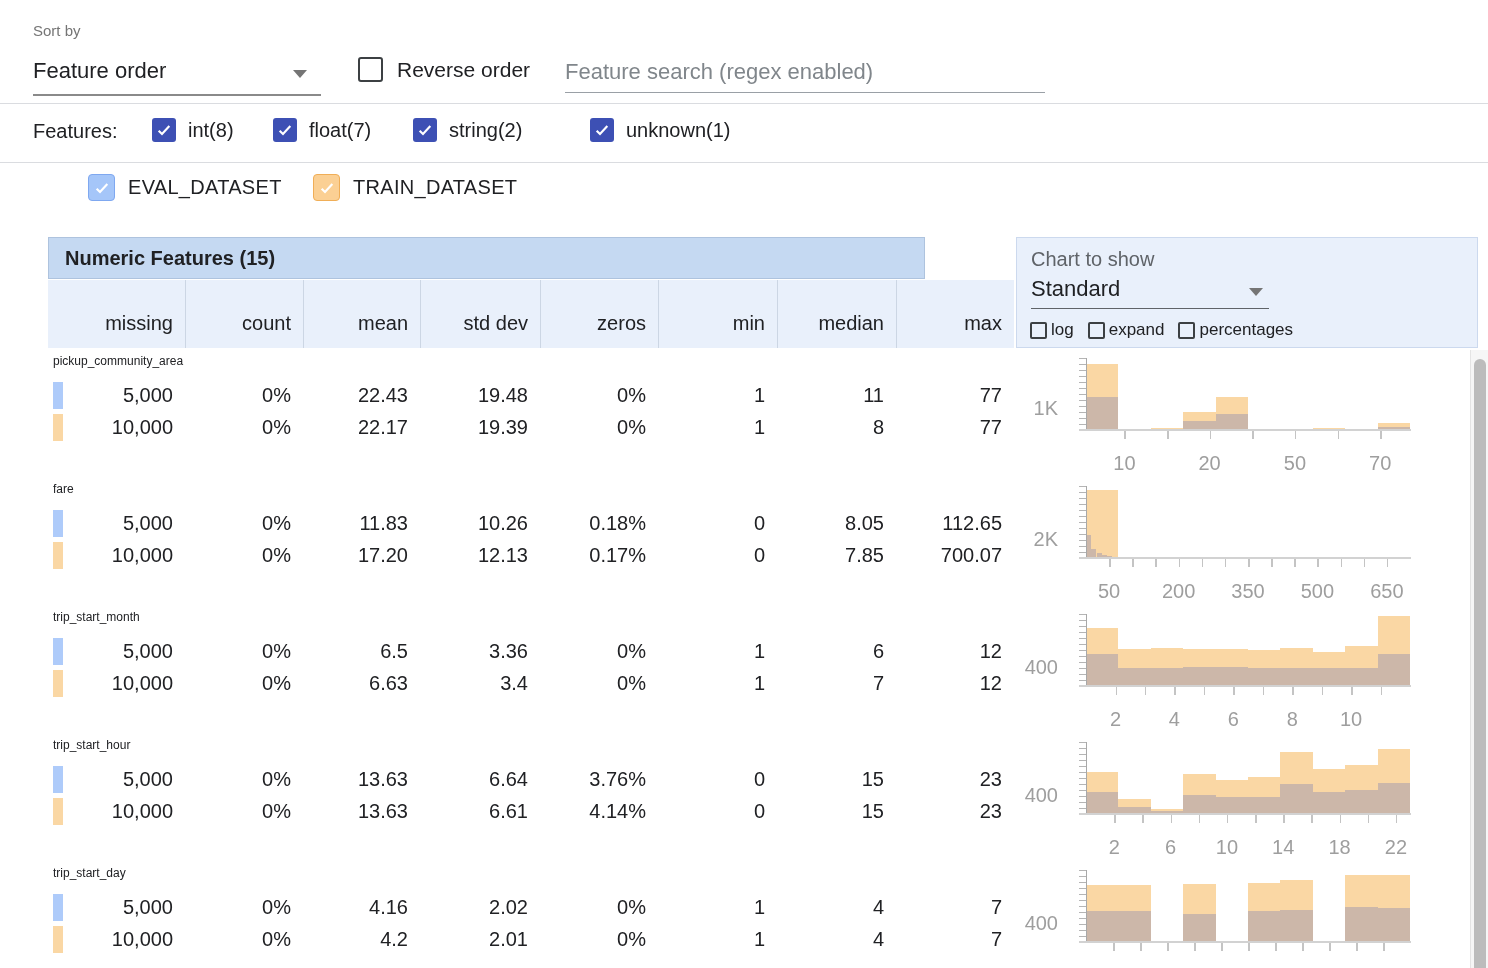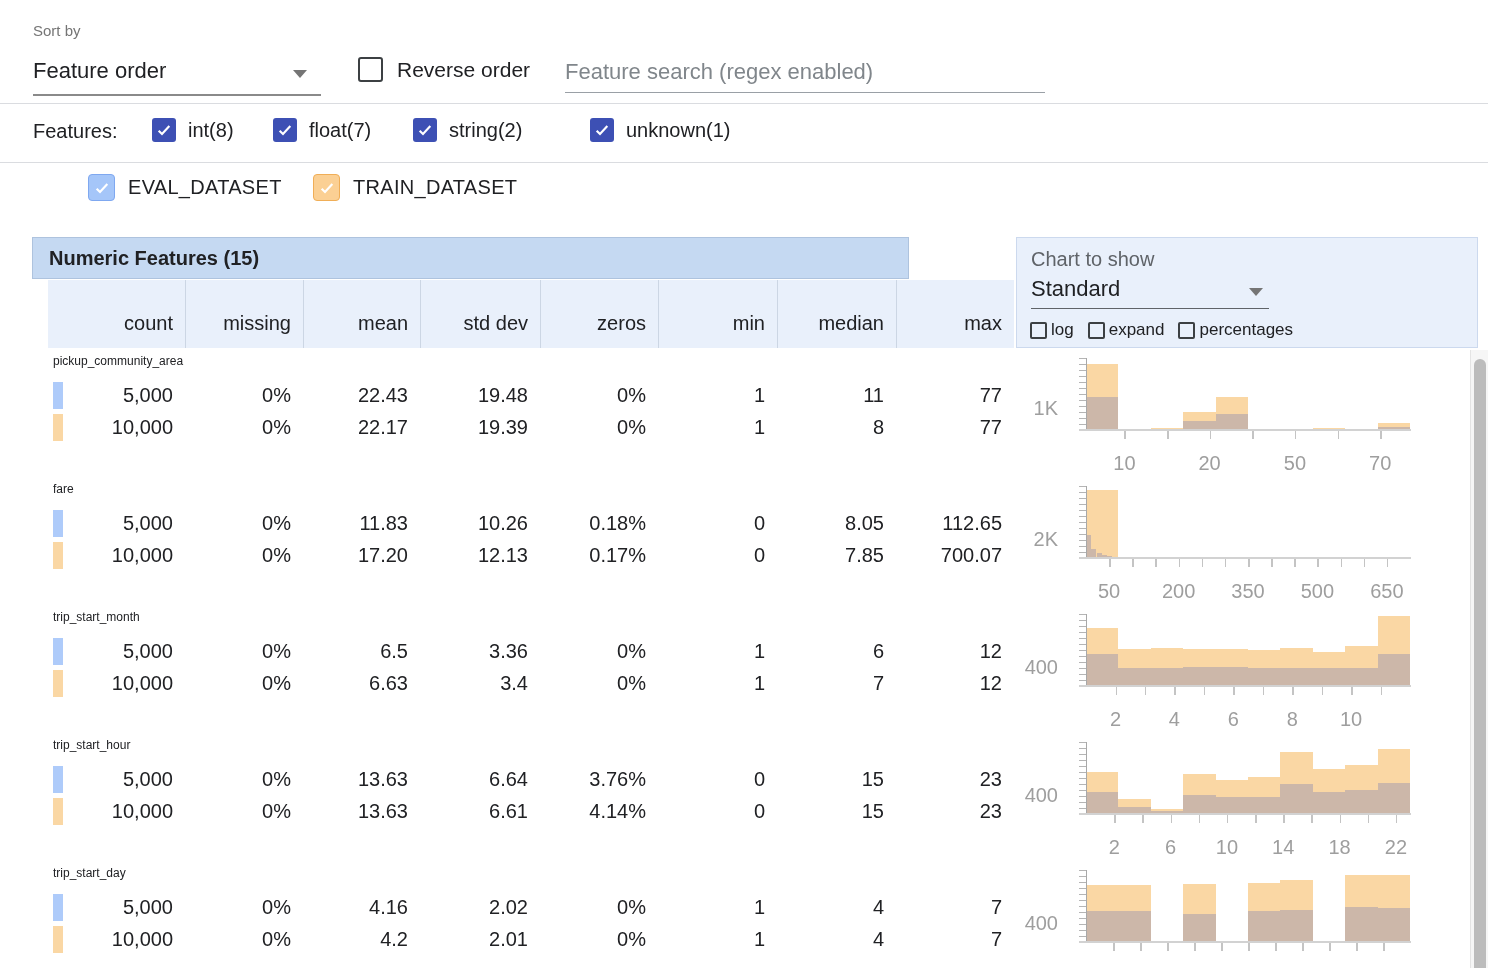--- a/index.html
+++ b/index.html
@@ -28,21 +28,21 @@
   .ftype{position:absolute;top:14px;display:flex;align-items:center;gap:12px;}
   .cb-filled{box-sizing:border-box;width:24px;height:24px;border-radius:3px;display:inline-flex;
              align-items:center;justify-content:center;cursor:pointer;}
   .ftype .lbl{font-size:20px;}
   
   .legend-item{position:absolute;top:174px;display:flex;align-items:center;gap:13px;}
   .cb-legend{box-sizing:border-box;width:27px;height:27px;border-radius:4px;display:inline-flex;
              align-items:center;justify-content:center;cursor:pointer;}
   .legend-item .lbl{font-size:20px;letter-spacing:.3px;}
   
-  .table-title{left:32px;top:237px;width:877px;height:42px;background:#c5d9f2;border:1px solid #aec3de;
+  .table-title{left:48px;top:237px;width:877px;height:42px;background:#c5d9f2;border:1px solid #aec3de;
                box-sizing:border-box;display:flex;align-items:center;}
   .table-title span{margin-left:16px;font-size:20px;font-weight:bold;}
   .col-headers{left:48px;top:280px;width:966px;height:68px;background:#e9f0fb;display:grid;}
   .col-headers .cell{display:flex;align-items:flex-end;justify-content:flex-end;
                      padding:0 12px 13px 0;font-size:20px;color:#202124;box-sizing:border-box;}
   .col-headers .cell + .cell{border-left:1px solid #ccd6e4;}
   
   .chart-panel{left:1016px;top:237px;width:462px;height:111px;background:#e9f0fb;
                border:1px solid #ccd9ee;box-sizing:border-box;}
   .chart-panel .cts-label{position:absolute;left:14px;top:10px;font-size:20px;color:#5f6368;}
@@ -171,22 +171,22 @@
           <span class="lbl">expand</span>
         </div>
         <div class="toggle">
           <span class="cb-small"></span>
           <span class="lbl">percentages</span>
         </div>
       </div>
   </div>
 
   <div class="abs col-headers" id="col-headers" style="grid-template-columns: 137px 118px 117px 120px 118px 119px 119px 118px;">
+      <div class="cell">missing</div>
       <div class="cell">count</div>
-      <div class="cell">missing</div>
       <div class="cell">mean</div>
       <div class="cell">std dev</div>
       <div class="cell">zeros</div>
       <div class="cell">min</div>
       <div class="cell">median</div>
       <div class="cell">max</div>
     </div>
 
   <div class="abs" id="stats-body">
       <div class="fblock" style="top: 0px;">

